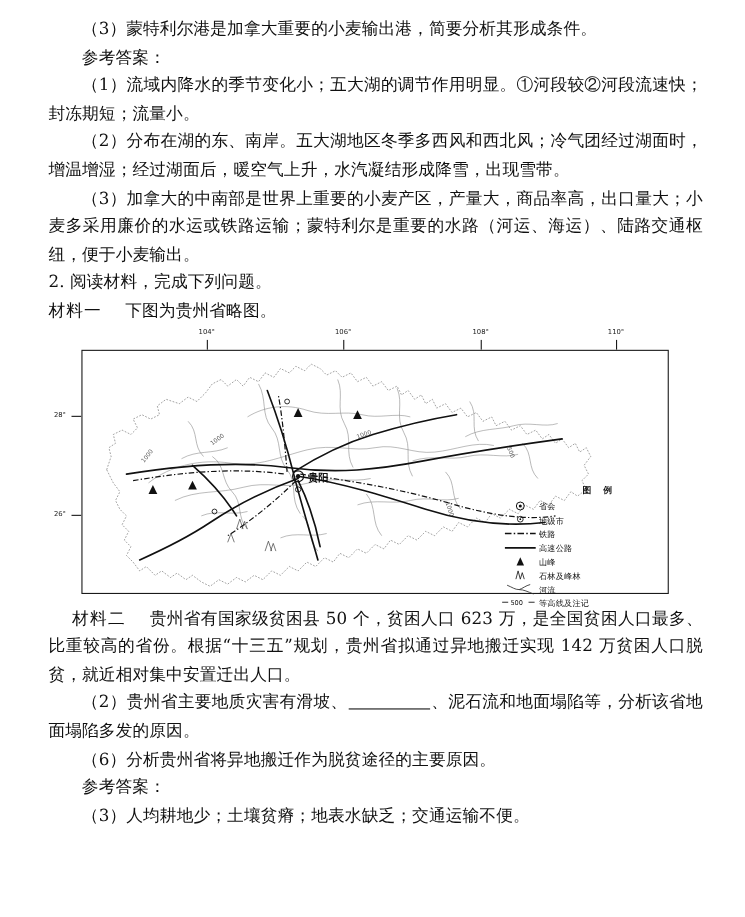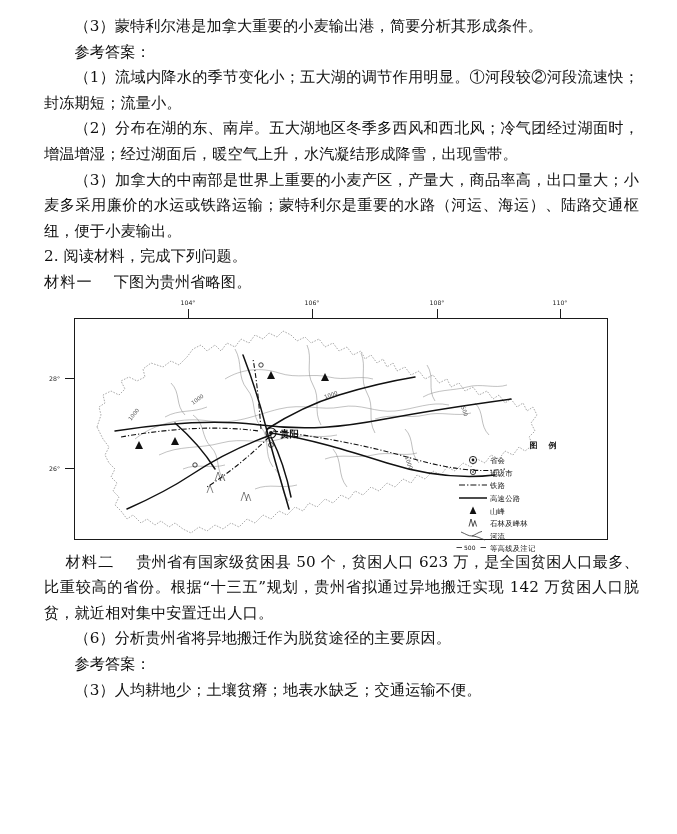--- a/index.html
+++ b/index.html
@@ -347,20 +347,23 @@
         <span class="legend-txt">等高线及注记</span>
       </div>
     </div>
   </div>
 
   <p class="para noindent">
     <span class="sp-wide"></span><span class="label-bold">材料二</span><span class="sp-wide"></span><span>贵州省有国家级贫困县 50 个，贫困人口 623 万，是全国贫困人口最多、比重较高的省份。根据“十三五”规划，贵州省拟通过异地搬迁实现 142 万贫困人口脱贫，就近相对集中安置迁出人口。</span>
   </p>
 
 
+  <p class="para indent">
+    <span>（2）贵州省主要地质灾害有滑坡、</span><span class="blank-line"></span><span>、泥石流和地面塌陷等，分析该省地面塌陷多发的原因。</span>
+  </p>
 
   <p class="para indent">（6）分析贵州省将异地搬迁作为脱贫途径的主要原因。</p>
 
   <p class="para indent">参考答案：</p>
 
 
 
   <p class="para indent">（3）人均耕地少；土壤贫瘠；地表水缺乏；交通运输不便。</p>
 
 </div>

